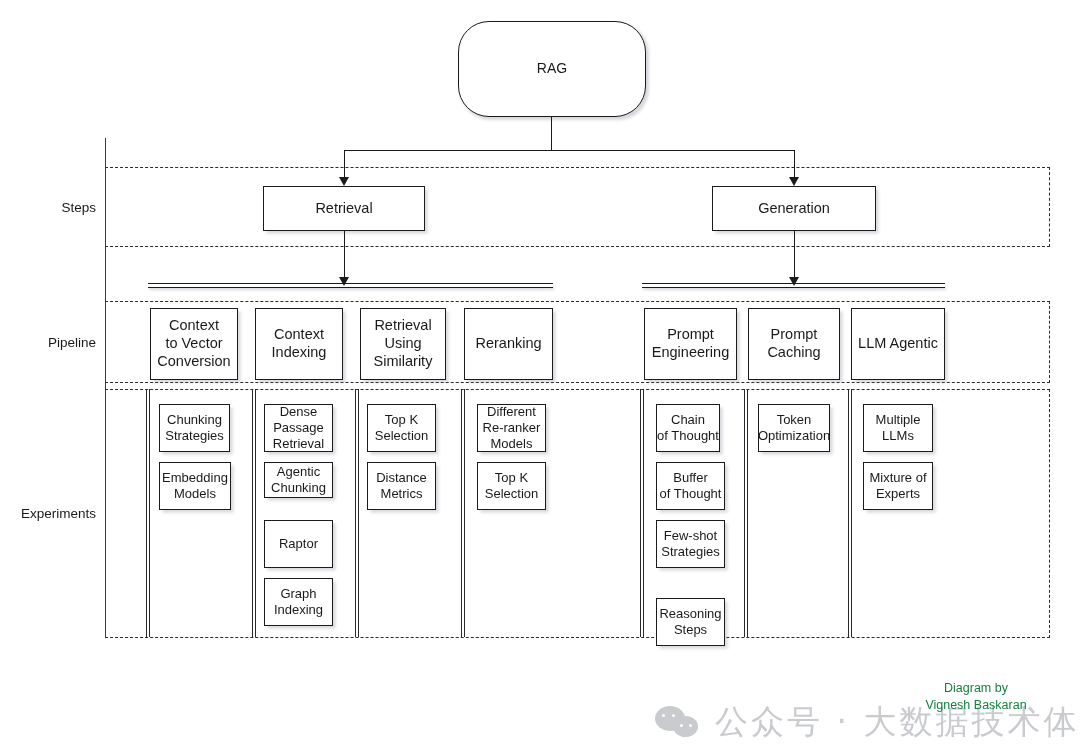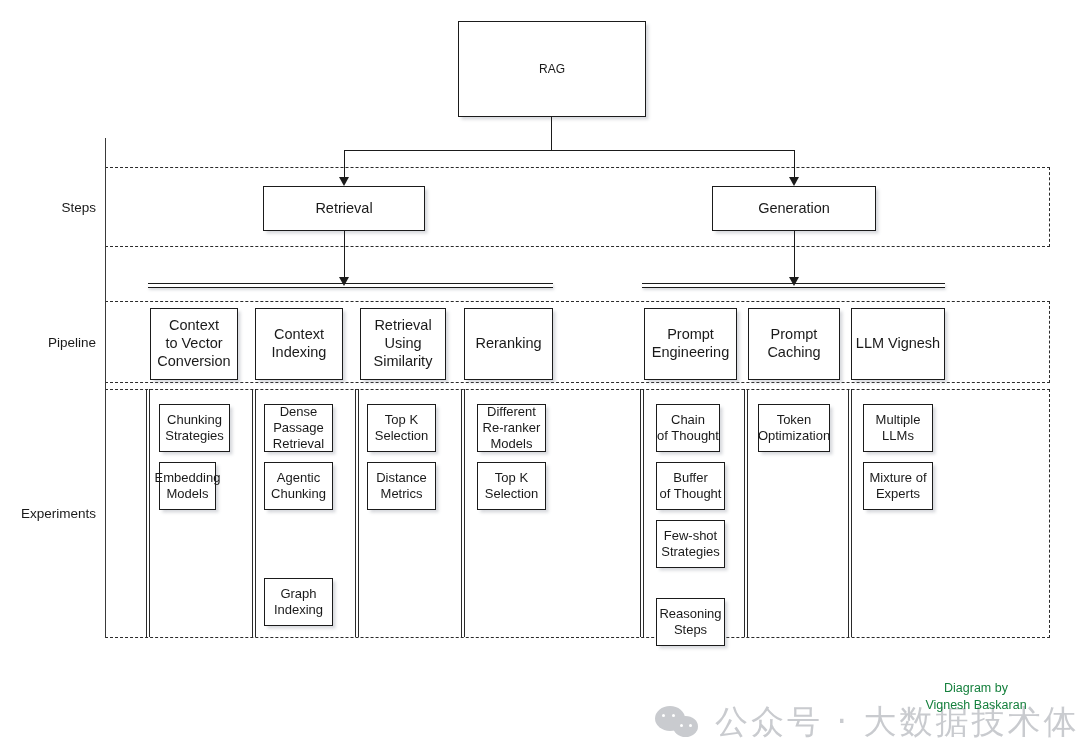--- a/index.html
+++ b/index.html
@@ -28,21 +28,21 @@
     border: 1.3px solid #1b1b1b;
     display: flex;
     align-items: center;
     justify-content: center;
     text-align: center;
     line-height: 1.22;
     color: #1a1a1a;
     box-shadow: 2.5px 2.5px 3px rgba(120,125,140,0.30);
     white-space: pre-line;
   }
-  .node.root      { font-size: 12px; }
+  .node.root      { font-size: 14px; border-radius: 31px; }
   .node.step      { font-size: 14.5px; }
   .node.pipeline  { font-size: 14.5px; }
   .node.exp       { font-size: 13px; border-width: 1.2px; }
 
   
   .band {
     position: absolute;
     box-sizing: border-box;
     border: 1.4px dashed #2b2b2b;
     background: transparent;
@@ -182,40 +182,41 @@
   <div class="node pipeline" style="left:255px; top:308px; width:88px; height:72px;">Context
 Indexing</div>
   <div class="node pipeline" style="left:360px; top:308px; width:86px; height:72px;">Retrieval
 Using
 Similarity</div>
   <div class="node pipeline" style="left:464px; top:308px; width:89px; height:72px;">Reranking</div>
   <div class="node pipeline" style="left:644px; top:308px; width:93px; height:72px;">Prompt
 Engineering</div>
   <div class="node pipeline" style="left:748px; top:308px; width:92px; height:72px;">Prompt
 Caching</div>
-  <div class="node pipeline" style="left:851px; top:308px; width:94px; height:72px;">LLM Vignesh</div>
+  <div class="node pipeline" style="left:851px; top:308px; width:94px; height:72px;">LLM Agentic</div>
 
   <div class="divider" style="left:146px; top:389px; height:248px;"></div>
   <div class="divider" style="left:252px; top:389px; height:248px;"></div>
   <div class="divider" style="left:355px; top:389px; height:248px;"></div>
   <div class="divider" style="left:461px; top:389px; height:248px;"></div>
   <div class="divider" style="left:640px; top:389px; height:248px;"></div>
   <div class="divider" style="left:744px; top:389px; height:248px;"></div>
   <div class="divider" style="left:848px; top:389px; height:248px;"></div>
 
   <div class="node exp" style="left:159px; top:404px; width:71px; height:48px;">Chunking
 Strategies</div>
-  <div class="node exp" style="left:159px; top:462px; width:57px; height:48px;">Embedding
+  <div class="node exp" style="left:159px; top:462px; width:72px; height:48px;">Embedding
 Models</div>
 
   <div class="node exp" style="left:264px; top:404px; width:69px; height:48px;">Dense
 Passage
 Retrieval</div>
-  <div class="node exp" style="left:264px; top:462px; width:69px; height:48px;">Agentic
+  <div class="node exp" style="left:264px; top:462px; width:69px; height:36px;">Agentic
 Chunking</div>
+  <div class="node exp" style="left:264px; top:520px; width:69px; height:48px;">Raptor</div>
   <div class="node exp" style="left:264px; top:578px; width:69px; height:48px;">Graph
 Indexing</div>
 
   <div class="node exp" style="left:367px; top:404px; width:69px; height:48px;">Top K
 Selection</div>
   <div class="node exp" style="left:367px; top:462px; width:69px; height:48px;">Distance
 Metrics</div>
 
   <div class="node exp" style="left:477px; top:404px; width:69px; height:48px;">Different
 Re-ranker

